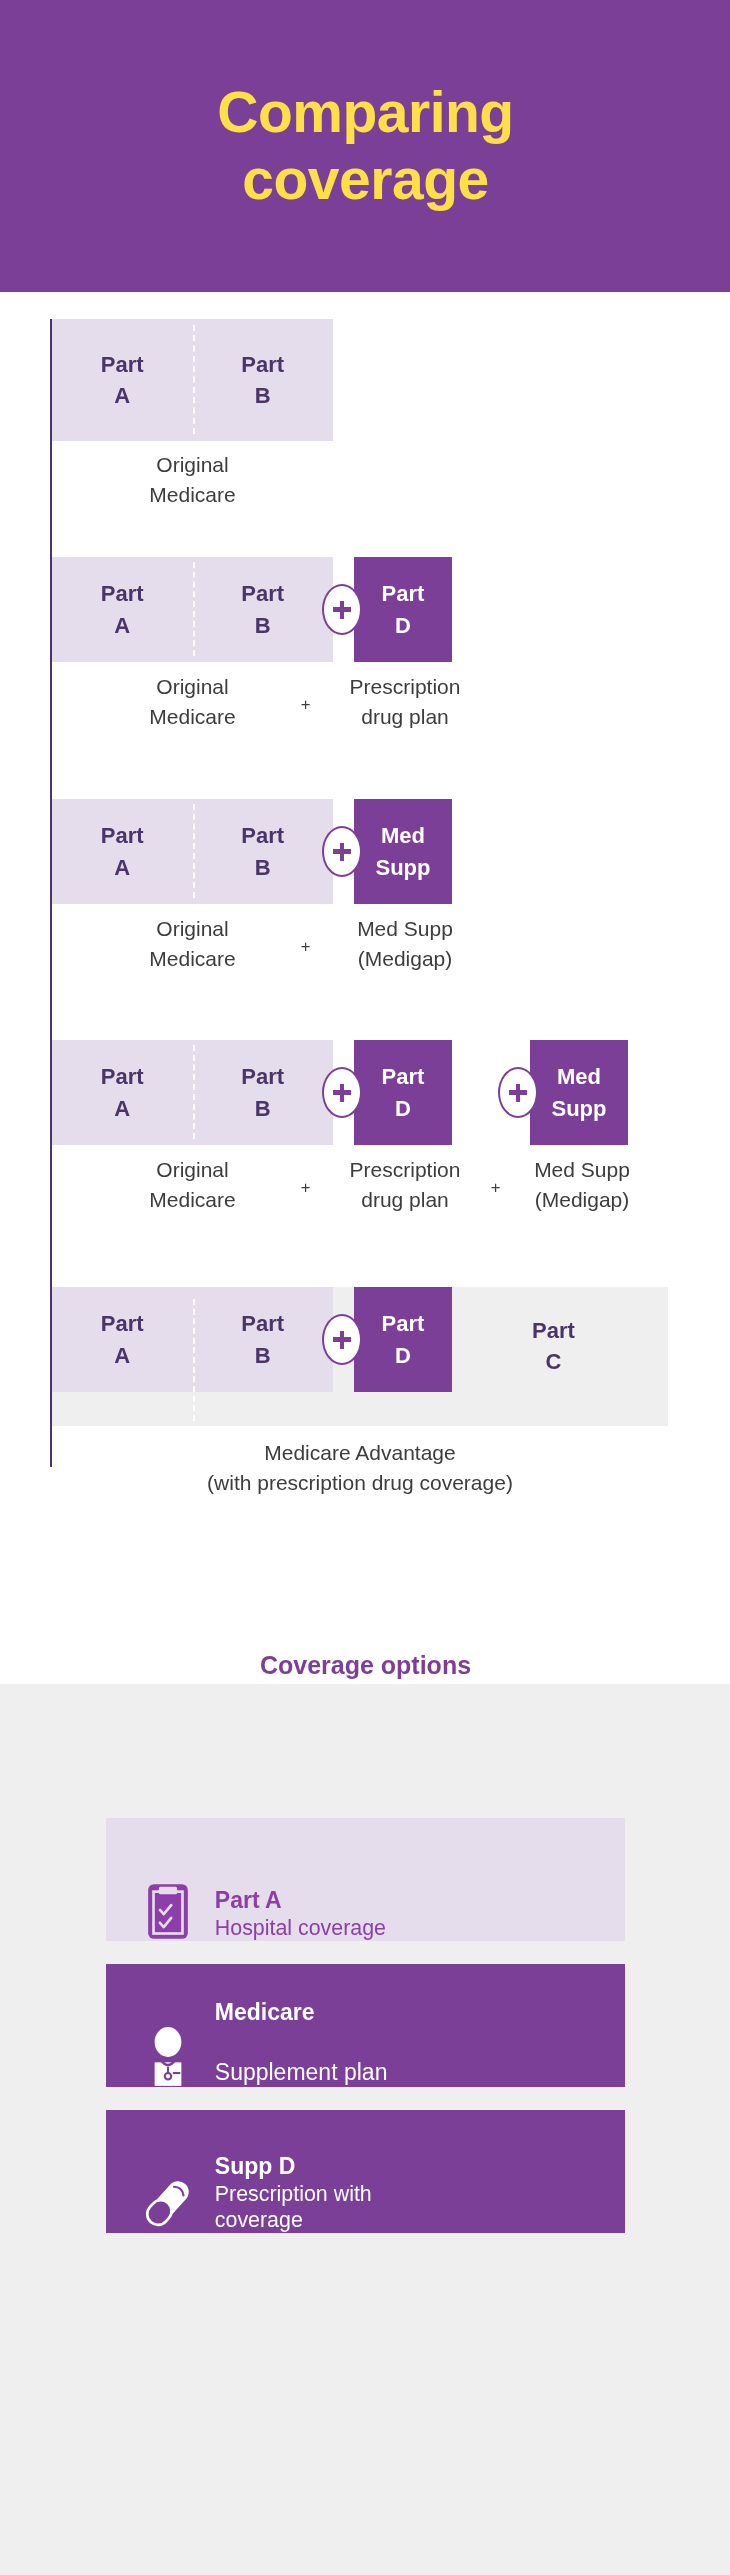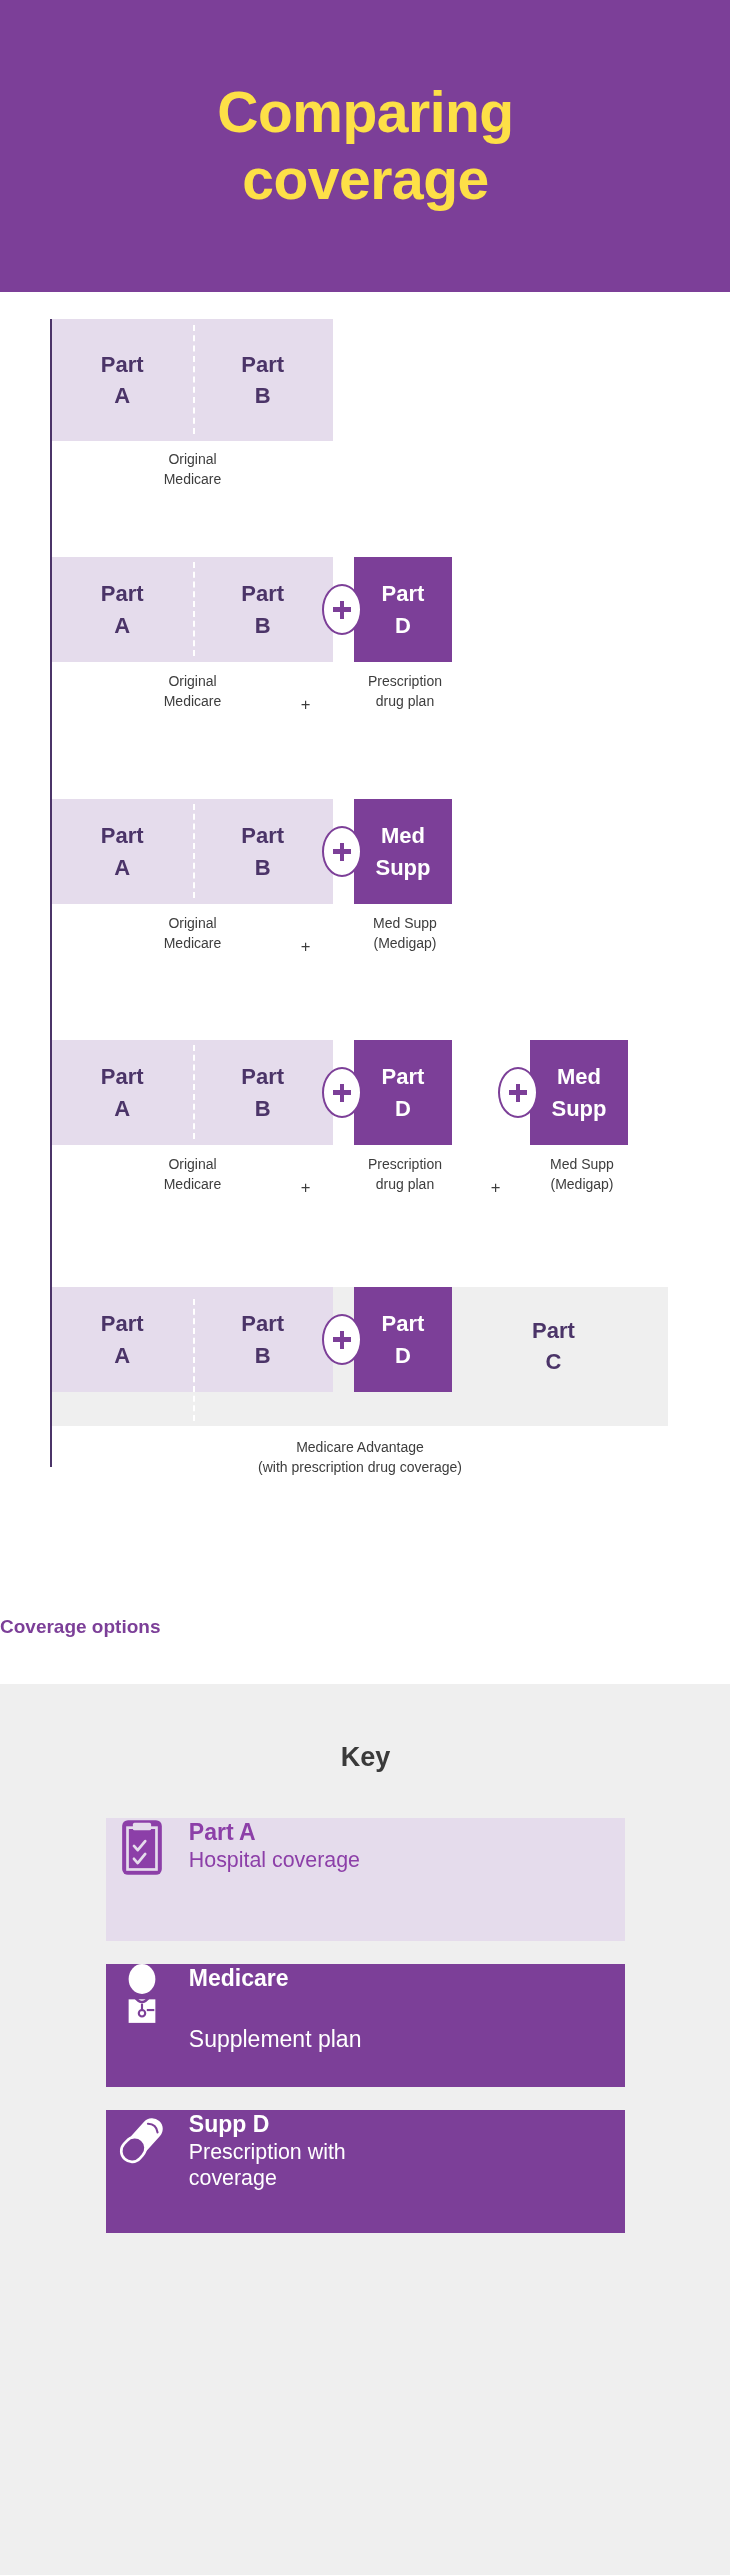--- a/index.html
+++ b/index.html
@@ -143,42 +143,42 @@
     position: absolute;
     width: 4.8px;
     height: 18px;
     background: #7C3F98;
   }
 
   
   .caption {
     position: absolute;
     color: #3d3d3d;
-    font-size: 14px;
+    font-size: 21px;
     line-height: 1.42;
     text-align: center;
   }
   .plus-sign {
     position: absolute;
     color: #3d3d3d;
     font-size: 16.6px;
     line-height: 1;
     text-align: center;
   }
 
   
   .coverage-options {
     position: absolute;
     left: 0;
-    top: 1616px;
-    width: 731px;
-    text-align: left;
+    top: 1651px;
+    width: 731px;
+    text-align: center;
     color: #7C3F98;
     font-weight: bold;
-    font-size: 19px;
+    font-size: 25px;
   }
 
   
   .key-section {
     position: absolute;
     left: 0;
     top: 1684px;
     width: 731px;
     height: 892px;
     background: #EFEFEF;
@@ -196,22 +196,23 @@
   .key-list {
     position: absolute;
     left: 106px;
     top: 134px;
     width: 519px;
   }
   .key-item {
     height: 123px;
     margin-bottom: 23px;
     display: flex;
-    align-items: flex-start;
+    align-items: flex-end;
     box-sizing: border-box;
+    padding-left: 26px;
   }
   .key-item.light { background: #E5DCEC; }
   .key-item.dark  { background: #7C3F98; }
 
   .key-icon {
     width: 71px;
     min-width: 71px;
     display: flex;
     align-items: center;
     justify-content: center;
@@ -414,21 +415,20 @@
       <span>Medicare Advantage</span><br>
       <span>(with prescription drug coverage)</span>
     </div>
   </div>
 
 </div>
 
 <div class="coverage-options">Coverage options</div>
 
 <div class="key-section">
-  <div class="key-title">Key</div>
 
   <div class="key-list">
 
     <div class="key-item light">
       <div class="key-icon">
         <svg width="44" height="59" viewBox="0 0 82 110" aria-hidden="true">
           <rect x="4" y="4" width="74" height="102" rx="11" fill="#8C3FA8"></rect>
           <rect x="14" y="18" width="54" height="78" fill="none" stroke="#E5DCEC" stroke-width="5"></rect>
           <rect x="24" y="9" width="34" height="14" rx="3" fill="#E5DCEC"></rect>
           <path d="M26 52 L33 60 L47 43" fill="none" stroke="#E5DCEC" stroke-width="5" stroke-linecap="round" stroke-linejoin="round"></path>

